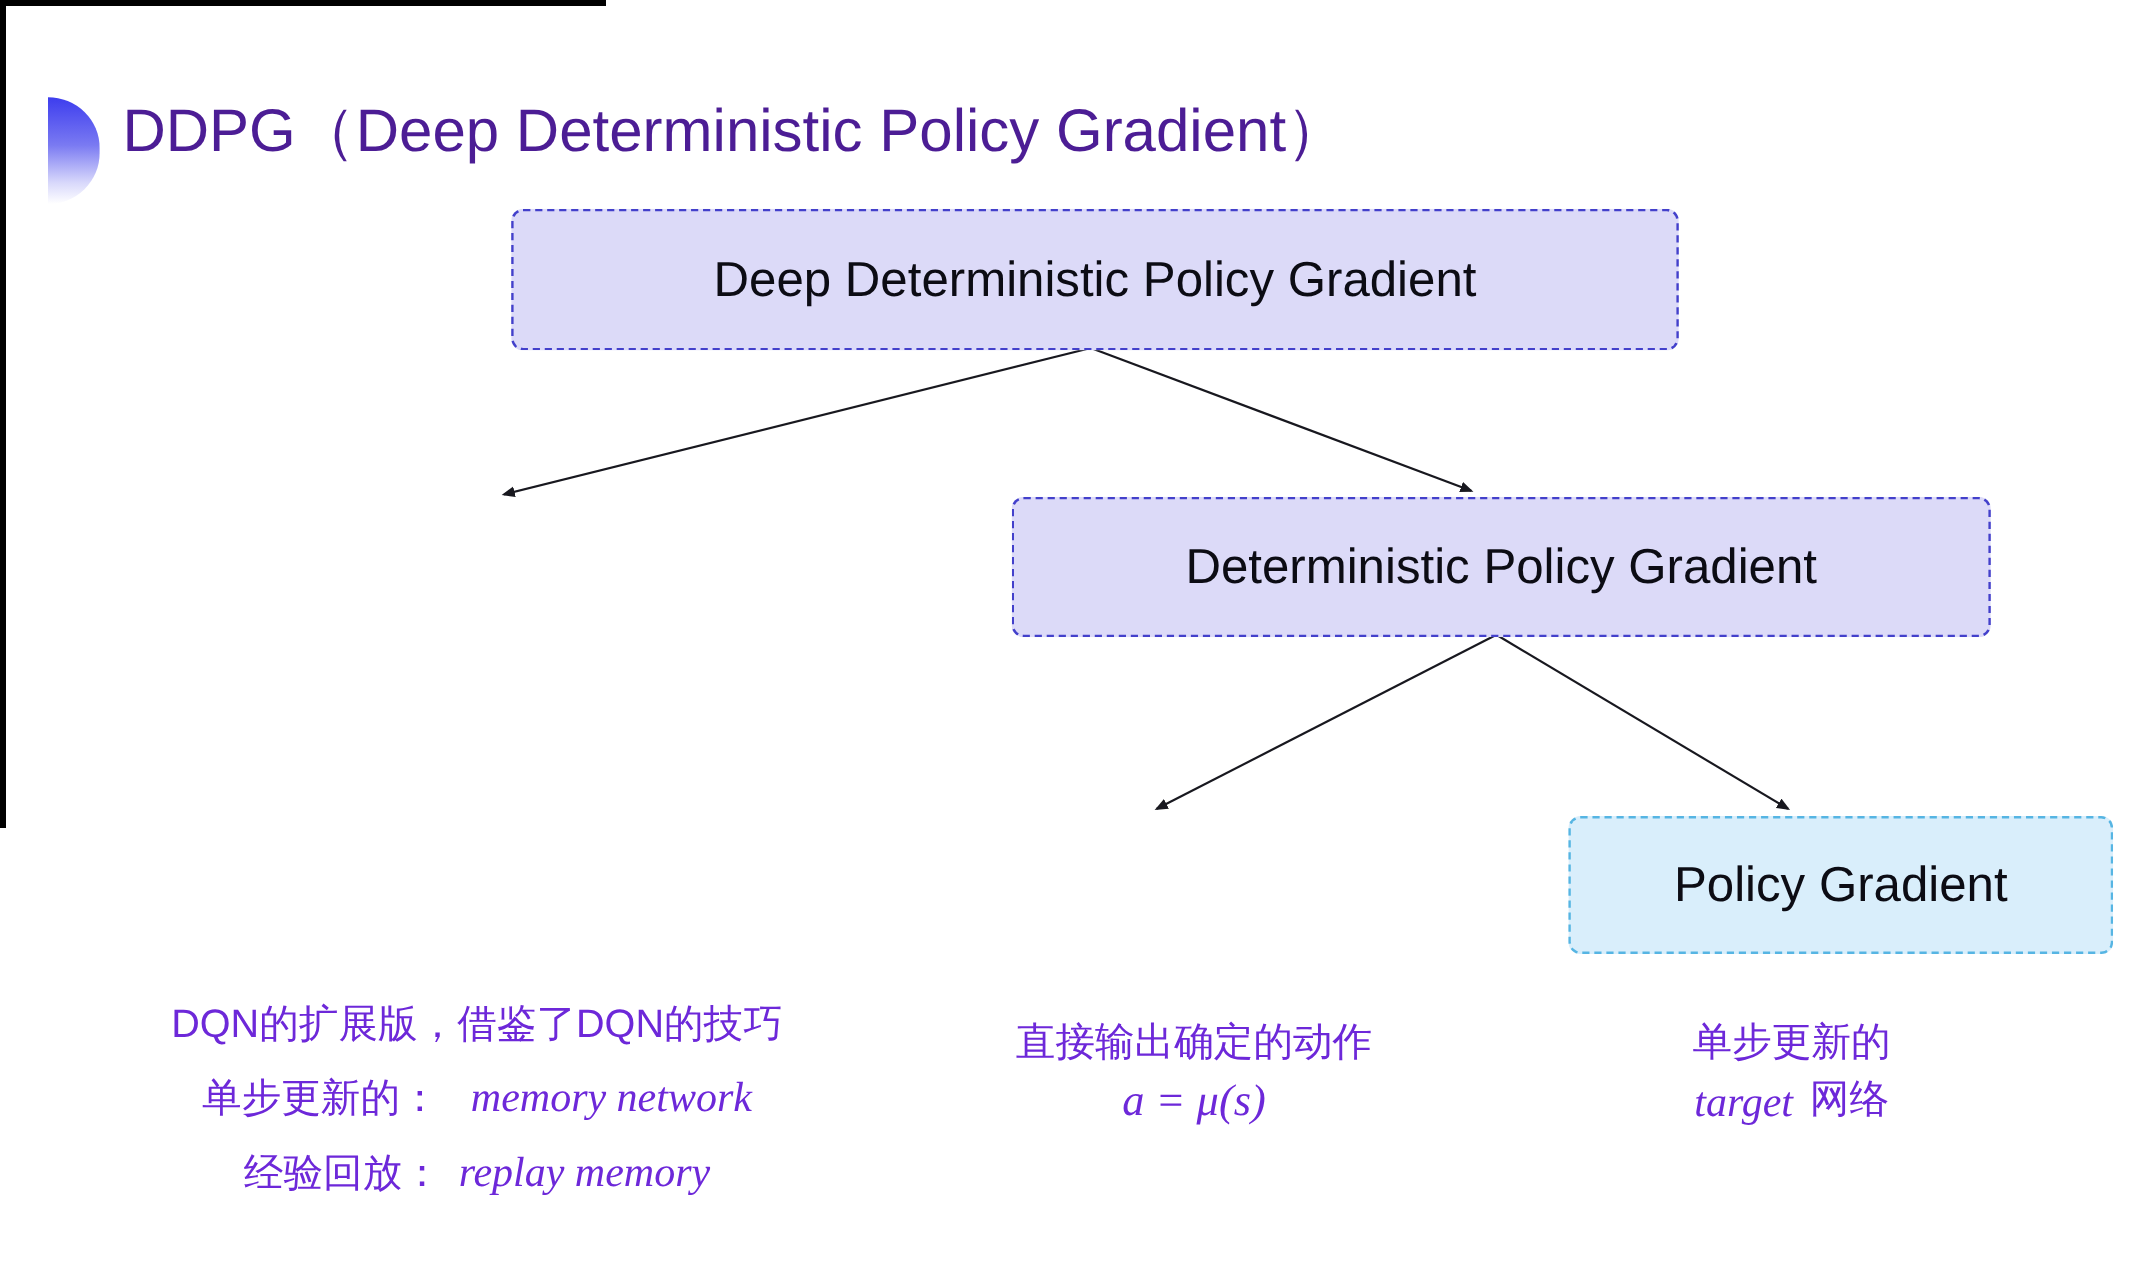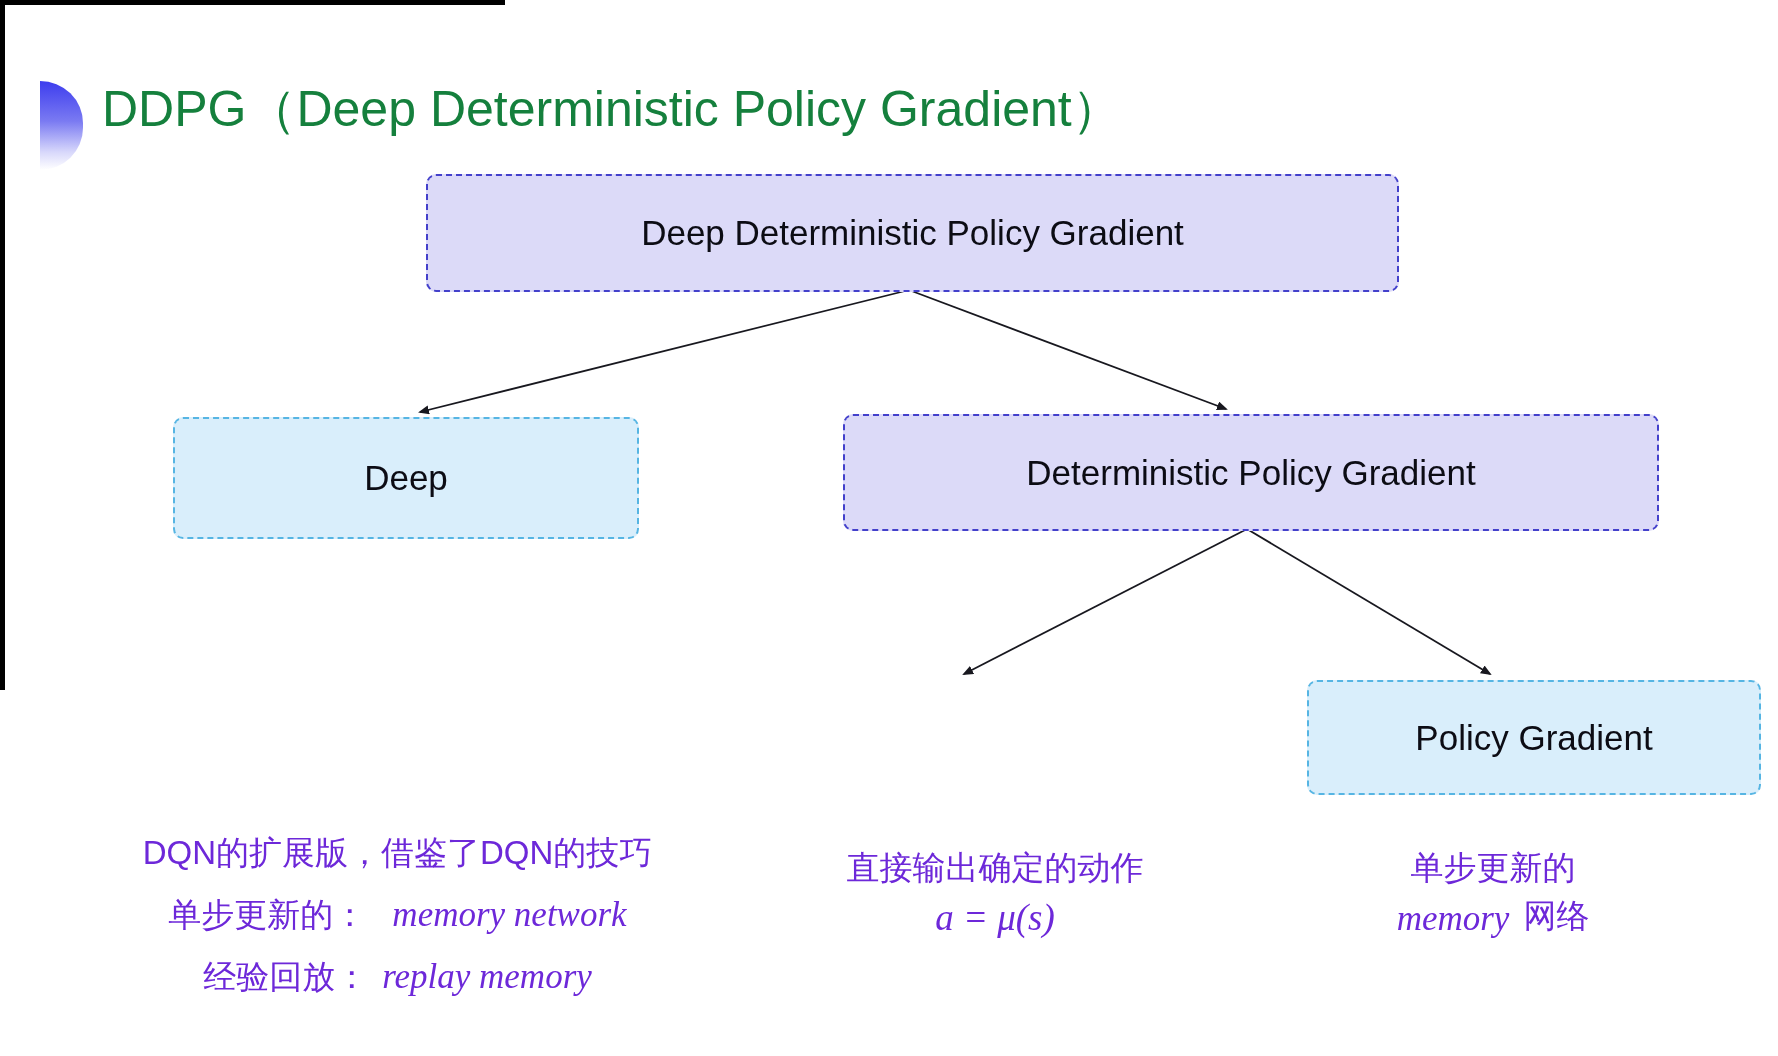--- a/index.html
+++ b/index.html
@@ -30,33 +30,33 @@
     left: 40px; top: 81px;
     width: 43px; height: 89px;
     border-radius: 0 46px 46px 0 / 0 45px 45px 0;
     background: linear-gradient(180deg, #3d3dee 0%, #7a7af2 45%, #d8d8fb 80%, #ffffff 100%);
   }
   .slide-title {
     position: absolute;
     left: 102px; top: 76px;
     font-size: 50px;
     font-weight: 400;
-    color: #15803d;
+    color: #4c1d95;
     letter-spacing: 0px;
     white-space: nowrap;
   }
   .node {
     position: absolute;
     display: flex;
     align-items: center;
     justify-content: center;
     border-style: dashed;
     border-width: 2.5px;
     border-radius: 10px;
-    font-size: 35px;
+    font-size: 41px;
     color: #0c0c14;
     white-space: nowrap;
   }
   .node.purple {
     background: #dcdaf8;
     border-color: #4340cb;
   }
   .node.cyan {
     background: #d9eefb;
     border-color: #56b5e3;
@@ -125,23 +125,20 @@
     <line x1="909" y1="290" x2="420" y2="412" stroke="#18181f" stroke-width="1.8" marker-end="url(#ah)"></line>
     <line x1="909" y1="290" x2="1226" y2="409" stroke="#18181f" stroke-width="1.8" marker-end="url(#ah)"></line>
     <line x1="1247" y1="529" x2="964" y2="674" stroke="#18181f" stroke-width="1.8" marker-end="url(#ah)"></line>
     <line x1="1247" y1="529" x2="1490" y2="674" stroke="#18181f" stroke-width="1.8" marker-end="url(#ah)"></line>
   </svg>
 
   <div class="node purple node-root">
     <span>Deep Deterministic Policy Gradient</span>
   </div>
 
-  <div class="node cyan node-deep">
-    <span>Deep</span>
-  </div>
 
   <div class="node purple node-dpg">
     <span>Deterministic Policy Gradient</span>
   </div>
 
 
   <div class="node cyan node-pg">
     <span>Policy Gradient</span>
   </div>
 
@@ -166,18 +163,18 @@
     <div class="line">
       <span class="formula">a = μ(s)</span>
     </div>
   </div>
 
   <div class="note note-pg">
     <div class="line">
       <span>单步更新的</span>
     </div>
     <div class="line">
-      <span class="term">memory</span>
+      <span class="term">target</span>
       <span class="gap-sm">网络</span>
     </div>
   </div>
 
 </div>
 
 </body></html>

